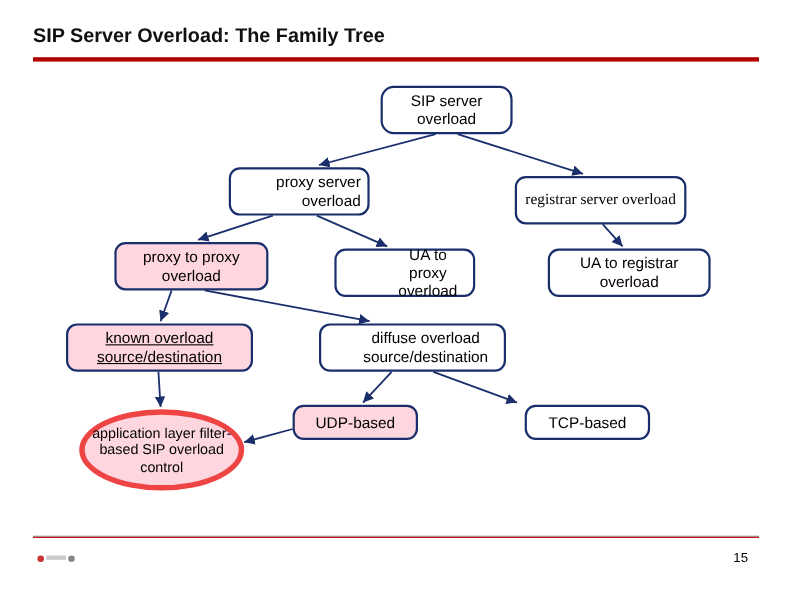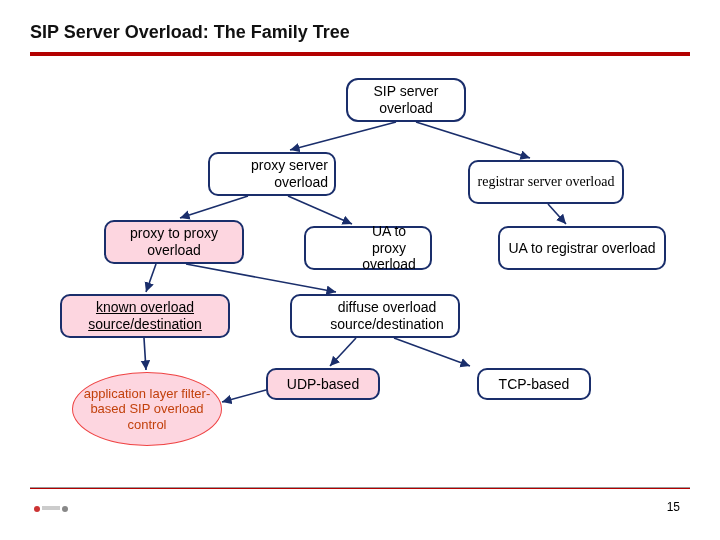--- a/index.html
+++ b/index.html
@@ -76,26 +76,26 @@
     justify-content: center;
     padding: 4px 6px;
     box-sizing: border-box;
     line-height: 1.2;
   }
   .node.pink {
     background: #fdd6e0;
   }
   .ellipse {
     position: absolute;
-    border: 1px solid #ef4444;
+    border: 5px solid #ef4444;
     background: #fdd6e0;
     border-radius: 50%;
     text-align: center;
     font-size: 13px;
-    color: #c2410c;
+    color: #000000;
     display: flex;
     align-items: center;
     justify-content: center;
     line-height: 1.2;
     box-sizing: border-box;
     padding: 6px;
   }
   svg.arrows {
     position: absolute;
     top: 0; left: 0;
@@ -113,21 +113,21 @@
   <div class="node" style="left:346px; top:78px; width:120px; height:44px;border-radius:12px;">SIP server overload</div>
 
   <div class="node" style="left:208px; top:152px; width:128px; height:44px;text-align:right;">proxy server overload</div>
 
   <div class="node" style="left:468px; top:160px; width:156px; height:44px;font-family:Liberation Serif, serif;">registrar server overload</div>
 
   <div class="node pink" style="left:94px; top:220px; width:140px; height:44px;margin-left:10px;">proxy to proxy overload</div>
 
   <div class="node" style="left:304px; top:226px; width:128px; height:44px;padding-left:48px;">UA to proxy overload</div>
 
-  <div class="node" style="left:498px; top:226px; width:168px; height:44px;">UA to registrar overload</div>
+  <div class="node" style="left:498px; top:226px; width:148px; height:44px;">UA to registrar overload</div>
 
   <div class="node pink" style="left:60px; top:294px; width:170px; height:44px;text-decoration:underline;">known overload source/destination</div>
 
   <div class="node" style="left:290px; top:294px; width:170px; height:44px;padding-left:30px;">diffuse overload source/destination</div>
 
   <div class="node pink" style="left:266px; top:368px; width:114px; height:32px;text-align:center;">UDP-based</div>
 
   <div class="node" style="left:430px; top:368px; width:114px; height:32px;margin-left:47px;">TCP-based</div>
 
   <div class="ellipse" style="left:72px; top:372px; width:150px; height:74px;">application layer filter-based SIP overload control</div>

